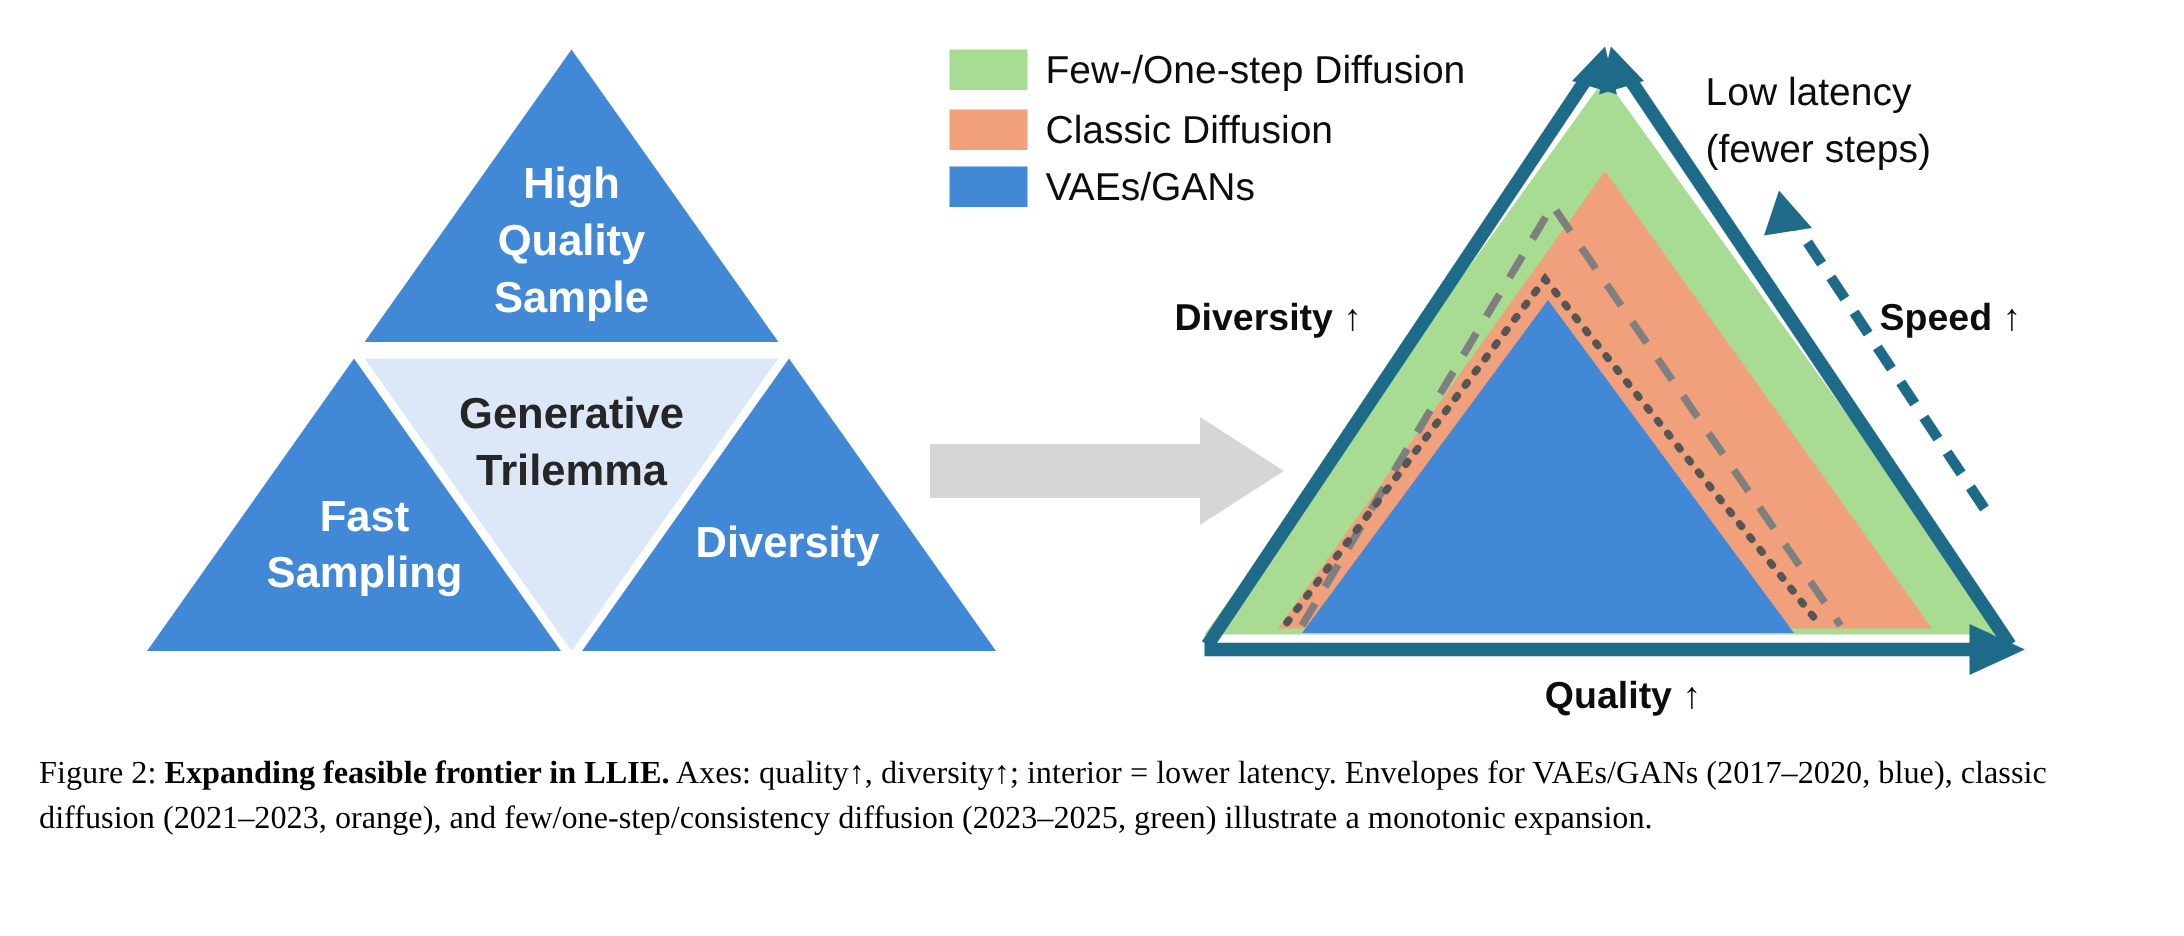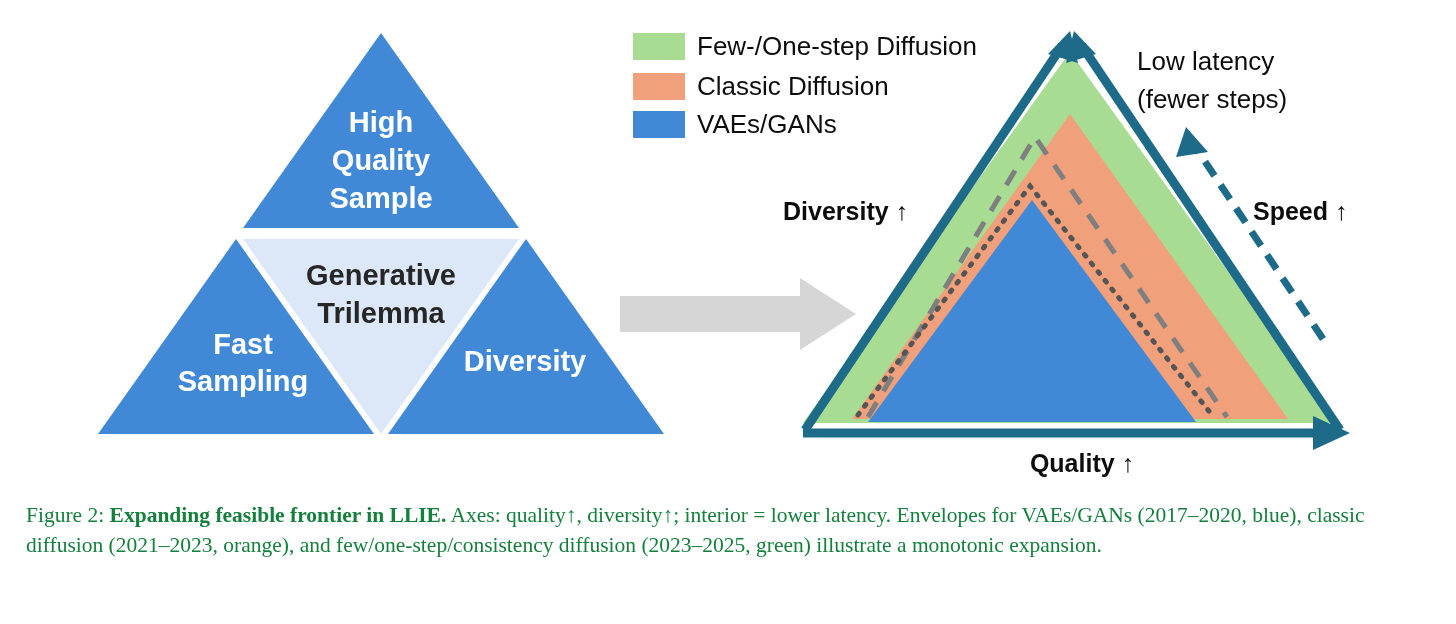--- a/index.html
+++ b/index.html
@@ -38,21 +38,21 @@
 
   
   #caption {
     position: absolute;
     left: 26px;
     top: 500px;
     width: 1410px;
     font-family: "Liberation Serif", serif;
     font-size: 21.5px;
     line-height: 30px;
-    color: #15803d;
+    color: #000000;
     text-align: left;
   }
   #caption .cap-bold {
     font-weight: bold;
   }
 
   .txt-white-bold {
     font-family: "Liberation Sans", sans-serif;
     font-weight: bold;
     fill: #ffffff;

